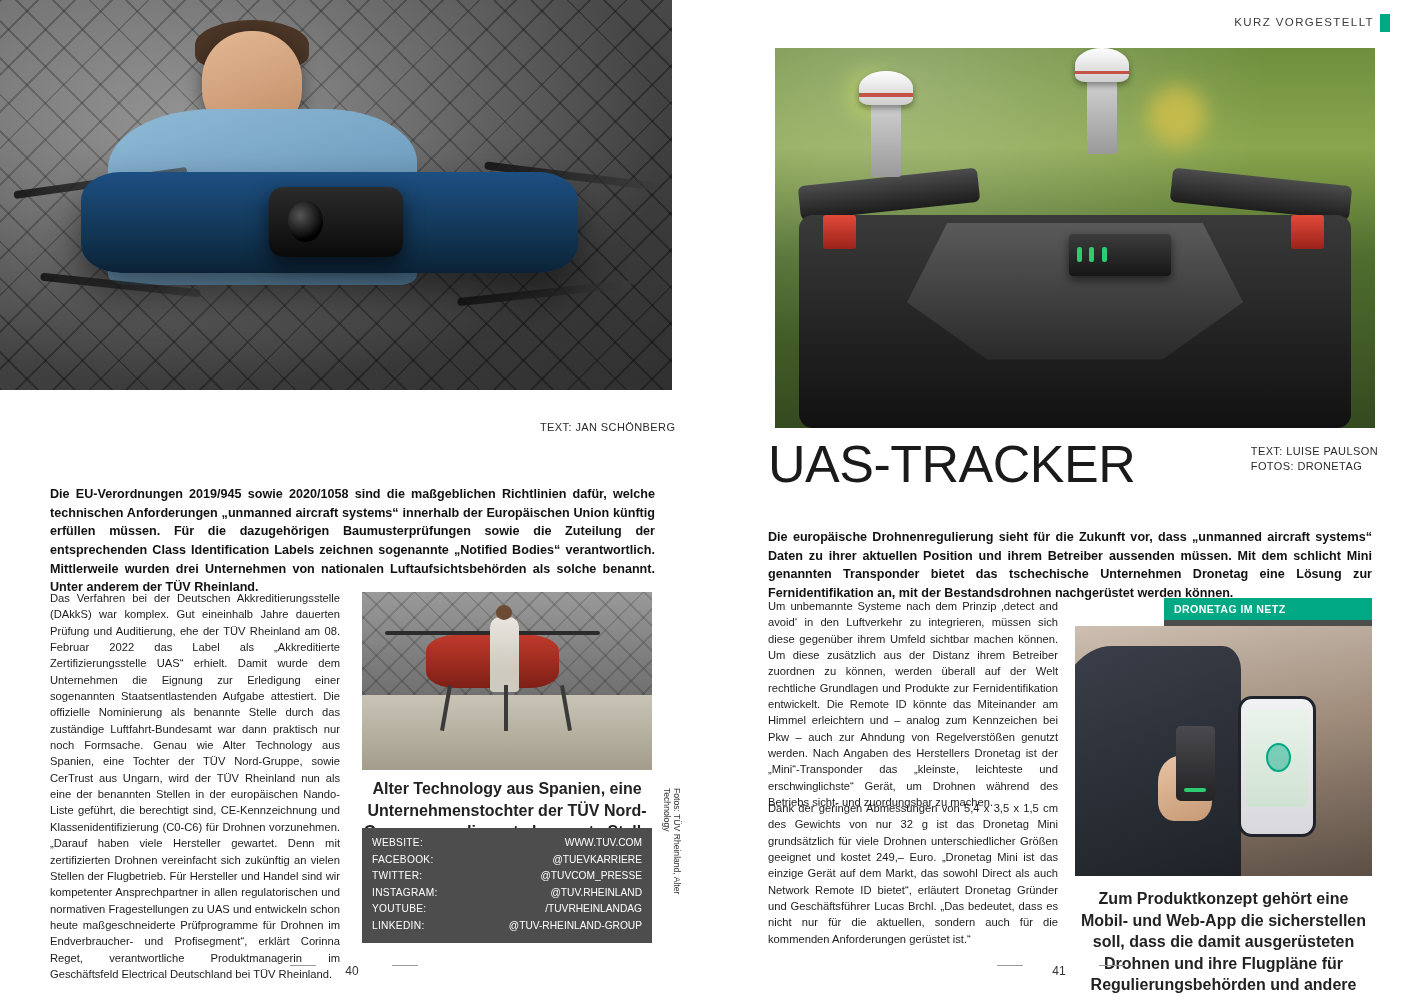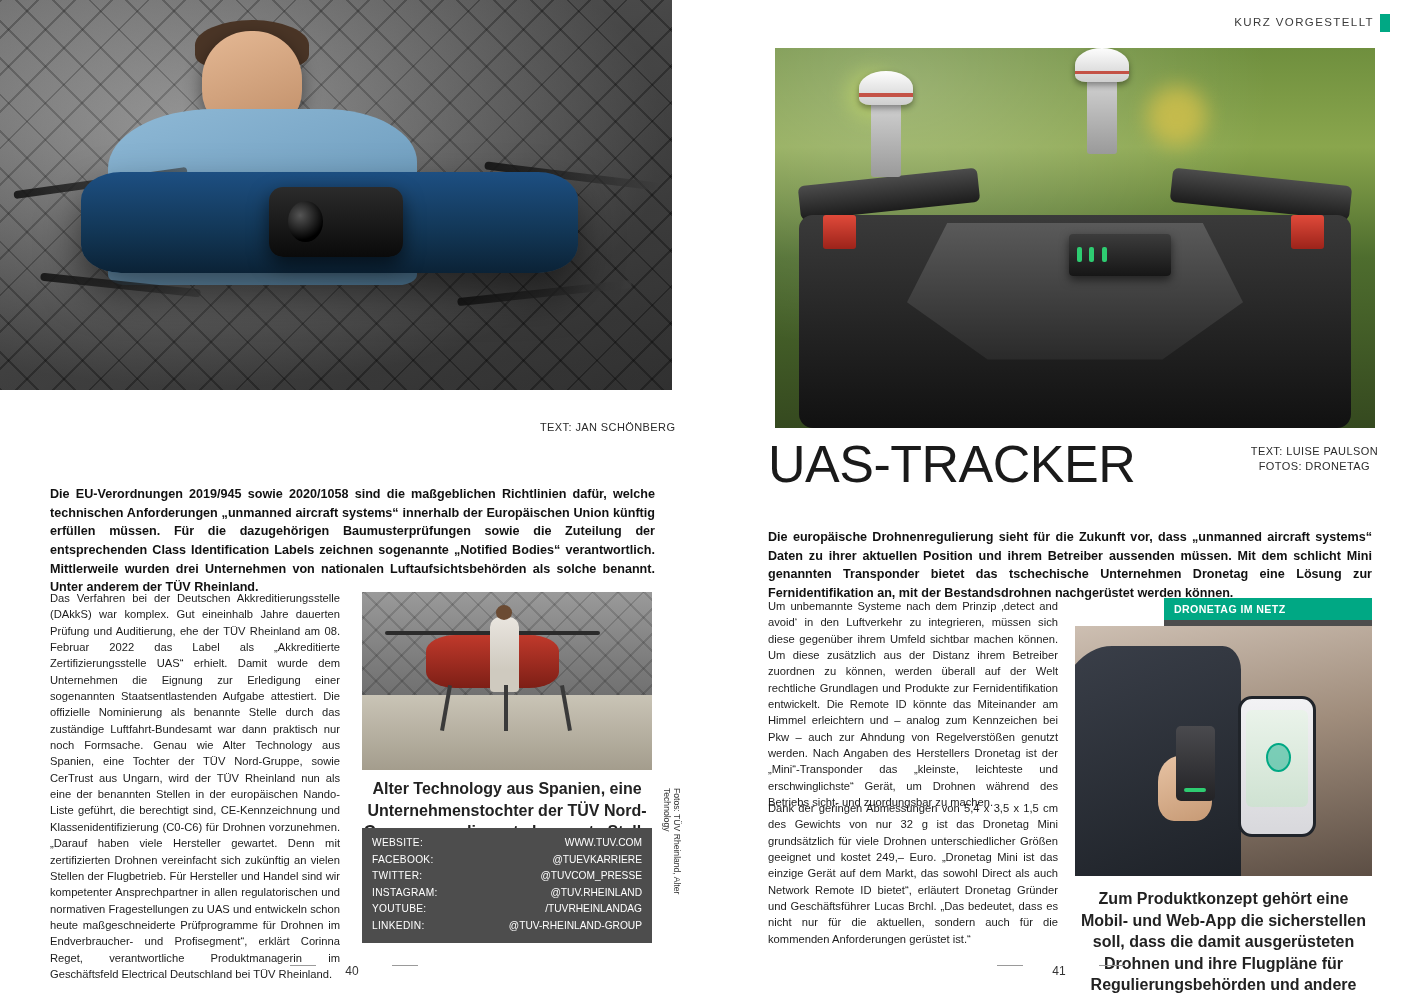--- a/index.html
+++ b/index.html
@@ -221,21 +221,21 @@
     position:absolute;left:50px;top:380px;font-size:58px;
   }
   .h-uas{
     position:absolute;left:768px;top:438px;font-size:52px;
   }
   .byline{
     position:absolute;font-size:11px;letter-spacing:.4px;color:#2b2b2b;
     line-height:1.35;
   }
   .byline-left{left:540px;top:420px;}
-  .byline-right{right:36px;top:444px;text-align:center;}
+  .byline-right{right:36px;top:444px;text-align:left;}
 
   .subhead{
     position:absolute;color:#00a884;font-weight:bold;line-height:1.15;
   }
   .sub-left{left:50px;top:448px;font-size:23px;}
   .sub-right{left:768px;top:492px;font-size:23px;}
 
   .lead{
     position:absolute;font-weight:bold;font-size:12.6px;line-height:1.48;
     text-align:justify;color:#111;

